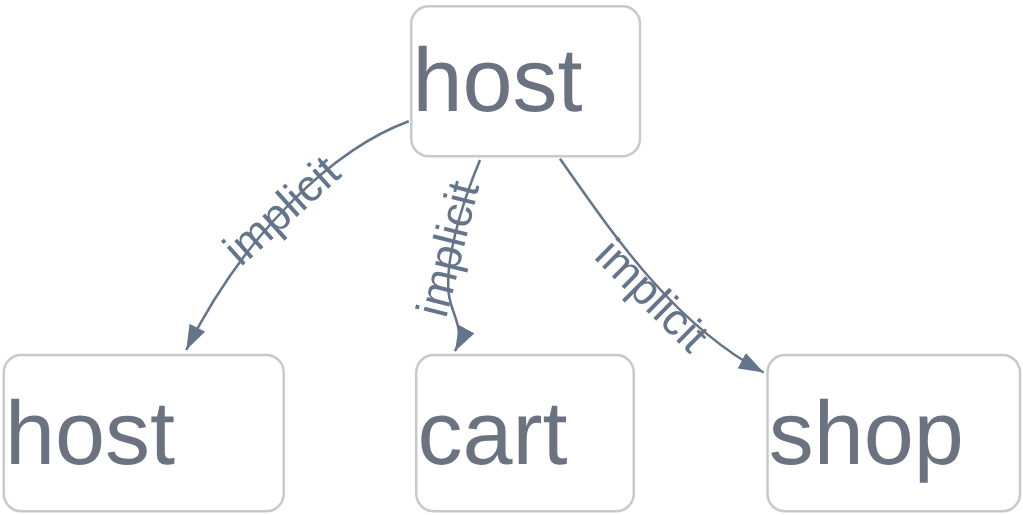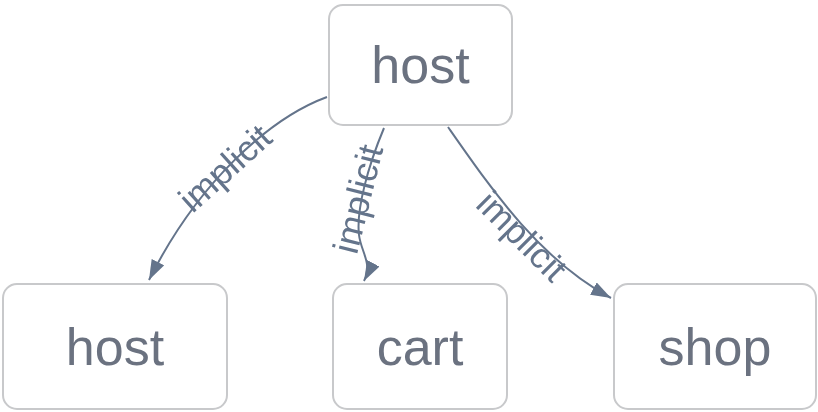--- a/index.html
+++ b/index.html
@@ -22,26 +22,26 @@
   .edge-path{stroke:var(--edge);stroke-width:2;fill:none}
   .edge-label{
     fill:var(--edge);
     font-size:36px;
     font-family:"Liberation Sans","DejaVu Sans",sans-serif;
     text-anchor:middle;
     dominant-baseline:central;
   }
   .node{
     position:absolute;
-    display:flex;align-items:center;justify-content:center;
+    display:flex;align-items:center;
     background:var(--node-fill);
     border:2px solid var(--node-border);
     border-radius:15px;
     color:var(--node-text);
-    font-size:52px;
+    font-size:72px;
     line-height:1;
     user-select:none;
   }
   .node-host {left:328px;top:4px;  width:185px;height:122px}
   .node-about{left:2px;  top:283px;width:226px;height:127px}
   .node-cart {left:332px;top:283px;width:176px;height:127px}
   .node-shop {left:613px;top:283px;width:204px;height:127px}
 </style>
 </head>
 <body>

